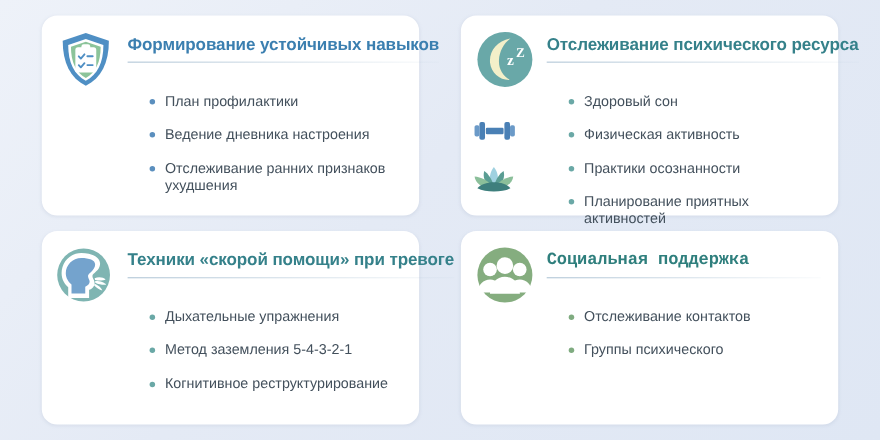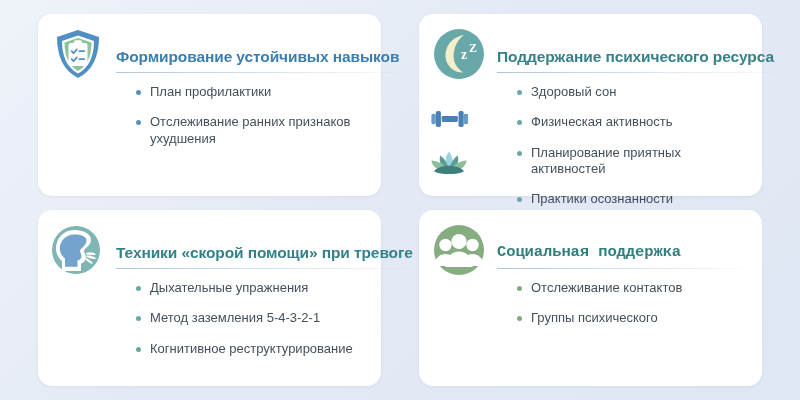--- a/index.html
+++ b/index.html
@@ -54,21 +54,20 @@
     margin-left: 62px;
     flex: 1;
     padding-top: 4px;
   }
   .card-title {
     font-size: 15.5px;
     font-weight: 700;
     letter-spacing: -0.1px;
     line-height: 1.15;
     white-space: nowrap;
-    margin-top: 16px;
   }
   .title-rule {
     margin-top: 6px;
     height: 1px;
     width: 100%;
     background: linear-gradient(to right, rgba(150,178,200,0.75), rgba(150,178,200,0.05));
   }
   .card.blue .card-title { color: #3b7fb0; }
   .card.teal .card-title { color: #35818a; }
   .card.green .card-title { color: #2f7f7d; font-family: Liberation Mono, monospace; }
@@ -134,36 +133,37 @@
             <rect x="28.6" y="32.3" width="6.5" height="1.7" rx="0.8" fill="#4f8fc4"></rect>
           </svg>
         </span>
         <div class="title-block">
           <div class="card-title">Формирование устойчивых навыков</div>
           <div class="title-rule"></div>
         </div>
       </div>
       <ul class="bullets">
         <li>План профилактики</li>
+        <li>Ведение дневника настроения</li>
         <li>Отслеживание ранних признаков ухудшения</li>
       </ul>
     </div>
 
     <div class="card teal">
       <div class="card-head">
         <span class="icon-wrap">
           <svg viewBox="0 0 56 56">
             <circle cx="28" cy="28" r="25" fill="#69a8a8"></circle>
             <path d="M33 9 C21 11 13.5 20.5 14.5 31 C15.4 40.2 23.4 47 32.4 46.6 C26.2 42.8 22.3 36.6 22.6 29 C22.9 20.6 27.2 13.2 33 9 Z" fill="#f3efc9"></path>
             <text x="30" y="33" font-family="'Liberation Serif', serif" font-size="14" font-weight="700" fill="#ffffff">z</text>
             <text x="38" y="26" font-family="'Liberation Serif', serif" font-size="12" font-weight="700" fill="#ffffff">Z</text>
           </svg>
         </span>
         <div class="title-block">
-          <div class="card-title">Поддержание психического ресурса</div>
+          <div class="card-title">Отслеживание психического ресурса</div>
           <div class="title-rule"></div>
         </div>
       </div>
 
       <span class="side-icon dumbbell">
         <svg viewBox="0 0 60 40">
           <rect x="20" y="16" width="22" height="8" rx="1.5" fill="#4a80b5"></rect>
           <rect x="12" y="9" width="7" height="22" rx="2.4" fill="#4a80b5"></rect>
           <rect x="6" y="13" width="6" height="14" rx="2.2" fill="#6b9ac8"></rect>
           <rect x="43" y="9" width="7" height="22" rx="2.4" fill="#4a80b5"></rect>
@@ -178,22 +178,22 @@
           <path d="M42 11 C44 18 41.5 26 34 31 L30 29 C33 21 36.5 14.5 42 11 Z" fill="#5a9d93"></path>
           <path d="M6 18 C7 26 15 32.5 26 32.5 L29 30 C22 23 14 18.5 6 18 Z" fill="#8bbf9a"></path>
           <path d="M54 18 C53 26 45 32.5 34 32.5 L31 30 C38 23 46 18.5 54 18 Z" fill="#8bbf9a"></path>
           <path d="M30 25 C21 25 13 28 9.5 32.5 C15 35.5 22 36.5 30 36.5 C38 36.5 45 35.5 50.5 32.5 C47 28 39 25 30 25 Z" fill="#3e7f7d"></path>
         </svg>
       </span>
 
       <ul class="bullets">
         <li>Здоровый сон</li>
         <li>Физическая активность</li>
+        <li>Практики осознанности</li>
         <li>Планирование приятных активностей</li>
-        <li>Практики осознанности</li>
       </ul>
     </div>
 
     <div class="card teal">
       <div class="card-head">
         <span class="icon-wrap">
           <svg viewBox="0 0 56 56">
             <circle cx="26" cy="28" r="24" fill="#7fb5b2"></circle>
             <path d="M24 8 C13.5 8 6 16.4 6 26.5 C6 32.4 9 36.4 12 39.2 L12 49 L31 49 L31 41.5 C33.6 40.6 36 38.4 36 35.2 C36 32.4 34 31 34 28.8 C34 26.4 41 24 41 17.8 C41 12 33.6 8 24 8 Z" fill="#ffffff"></path>
             <path d="M24 12.5 C15.8 12.5 9.8 19 9.8 26.5 C9.8 31.2 12.4 34.4 15 36.7 L15 44.8 L27.5 44.8 L27.5 38.6 C29.6 37.9 31.5 36.2 31.5 34.2 C31.5 32 30 30.8 30 28.8 C30 26.5 36.5 23.5 36.5 18.4 C36.5 14.4 31 12.5 24 12.5 Z" fill="#74a3cd"></path>

